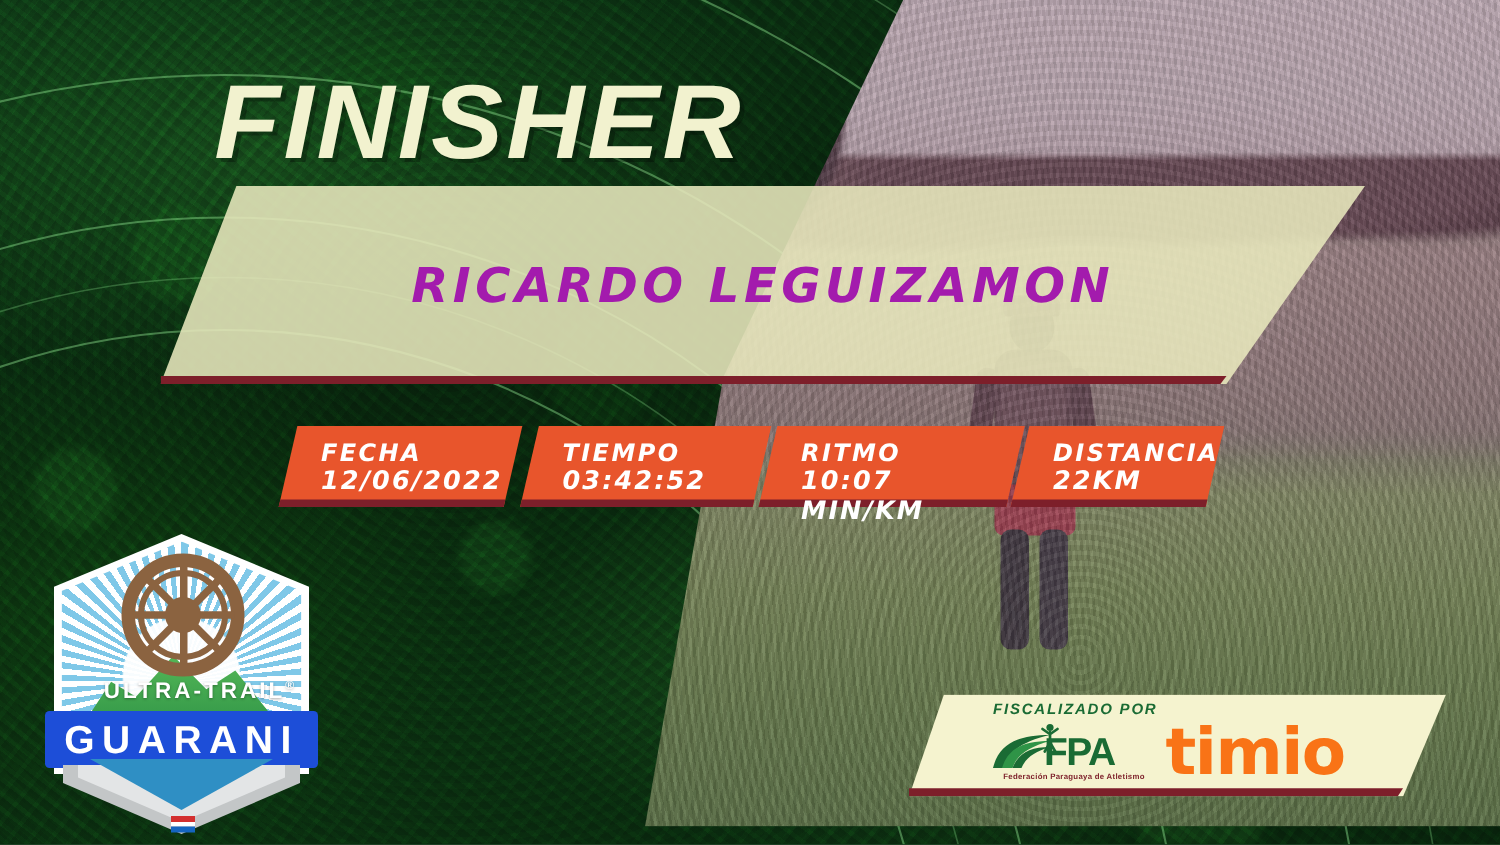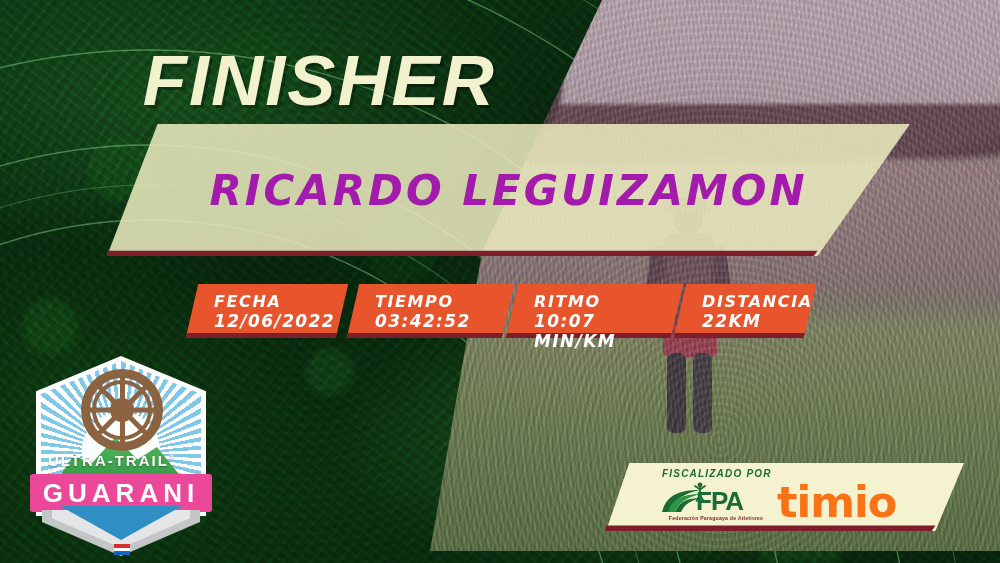--- a/index.html
+++ b/index.html
@@ -118,21 +118,21 @@
     background:rgba(232,232,189,.88);
   }
   .name-banner-edge {
     position:absolute; left:107px; top:124px; width:803px; height:132px;
     clip-path:polygon(0% 96%, 88.5% 96%, 88.0% 100%, 0% 100%);
     background:#7d1f2a;
   }
   .name-text {
     position:absolute; left:107px; top:124px; width:803px; height:132px;
     display:flex; align-items:center; justify-content:center;
-    font-size:42px; font-weight:bold; font-style:italic;
+    font-size:32px; font-weight:bold; font-style:italic;
     letter-spacing:3px; color:#a31bad;
     font-family:"DejaVu Sans", sans-serif;
     text-transform:uppercase;
   }
 
   
   .stats { position:absolute; left:0; top:284px; width:1000px; height:62px; }
   .stat {
     position:absolute; top:0; height:54px;
     background:#e8552c;
@@ -175,29 +175,29 @@
   }
   .wheel-in { position:absolute; left:62px; top:24px; width:60px; height:60px; border-radius:50%; border:4px solid #8b6340; }
   .hub { position:absolute; left:80px; top:42px; width:24px; height:24px; border-radius:50%; background:#8b6340; }
   .spoke { position:absolute; left:90px; top:20px; width:5px; height:68px; background:#8b6340; transform-origin:50% 50%; }
   .mtn {
     position:absolute; left:22px; top:70px; width:138px; height:62px;
     clip-path:polygon(0% 100%, 16% 46%, 28% 62%, 46% 18%, 62% 54%, 76% 34%, 100% 100%);
     background:linear-gradient(180deg,#5cbf5a 0%,#2f9447 100%);
   }
   .ut-txt {
-    position:absolute; left:18px; top:96px; width:150px; text-align:left;
+    position:absolute; left:18px; top:96px; width:150px; text-align:right;
     color:#ffffff; font-size:15px; font-weight:bold; letter-spacing:2px;
     font-family:"Liberation Sans", sans-serif;
     text-shadow:0 1px 2px rgba(0,0,0,.35);
   }
   .ut-reg { font-size:8px; vertical-align:super; }
   .guarani-band {
     position:absolute; left:0; top:118px; width:182px; height:38px;
-    background:#ec4899; border-radius:3px;
+    background:#1d4ed8; border-radius:3px;
     display:flex; align-items:center; justify-content:center;
     color:#ffffff; font-size:26px; font-weight:bold; letter-spacing:5px;
     font-family:"Liberation Sans", sans-serif;
   }
   .badge-foot {
     position:absolute; left:12px; top:154px; width:158px; height:46px;
     clip-path:polygon(0% 0%, 100% 0%, 100% 26%, 50% 100%, 0% 26%);
     background:#c3c6c7;
   }
   .badge-foot2 {

